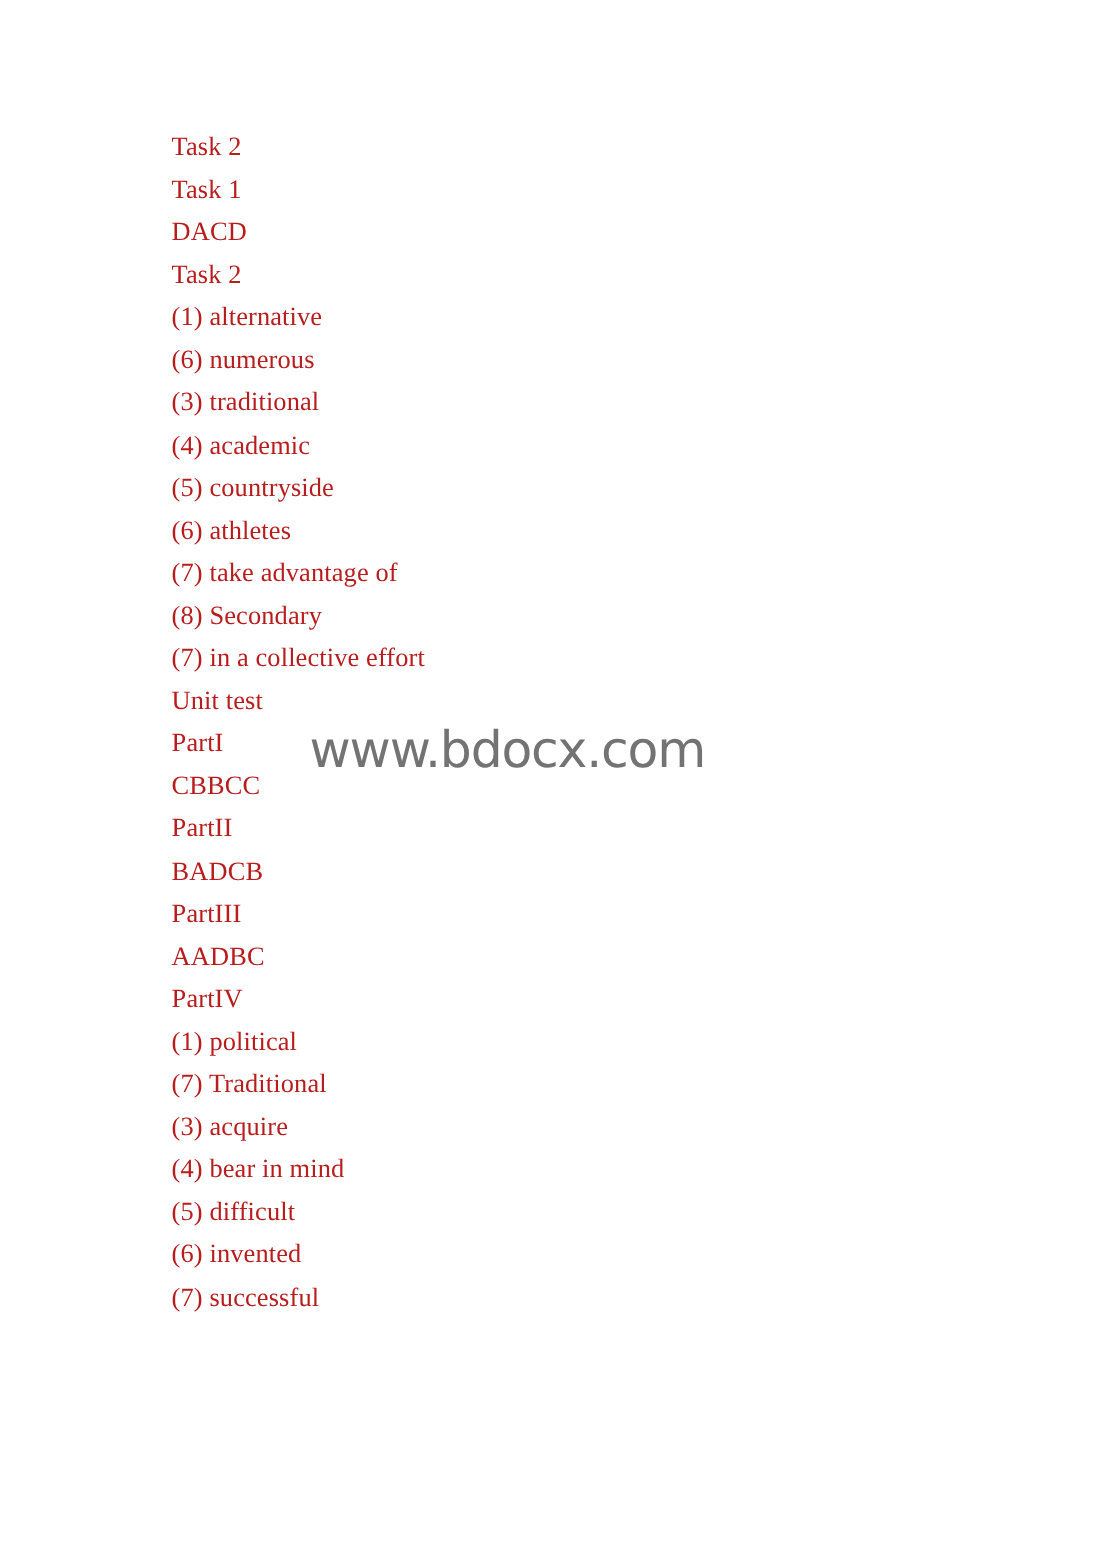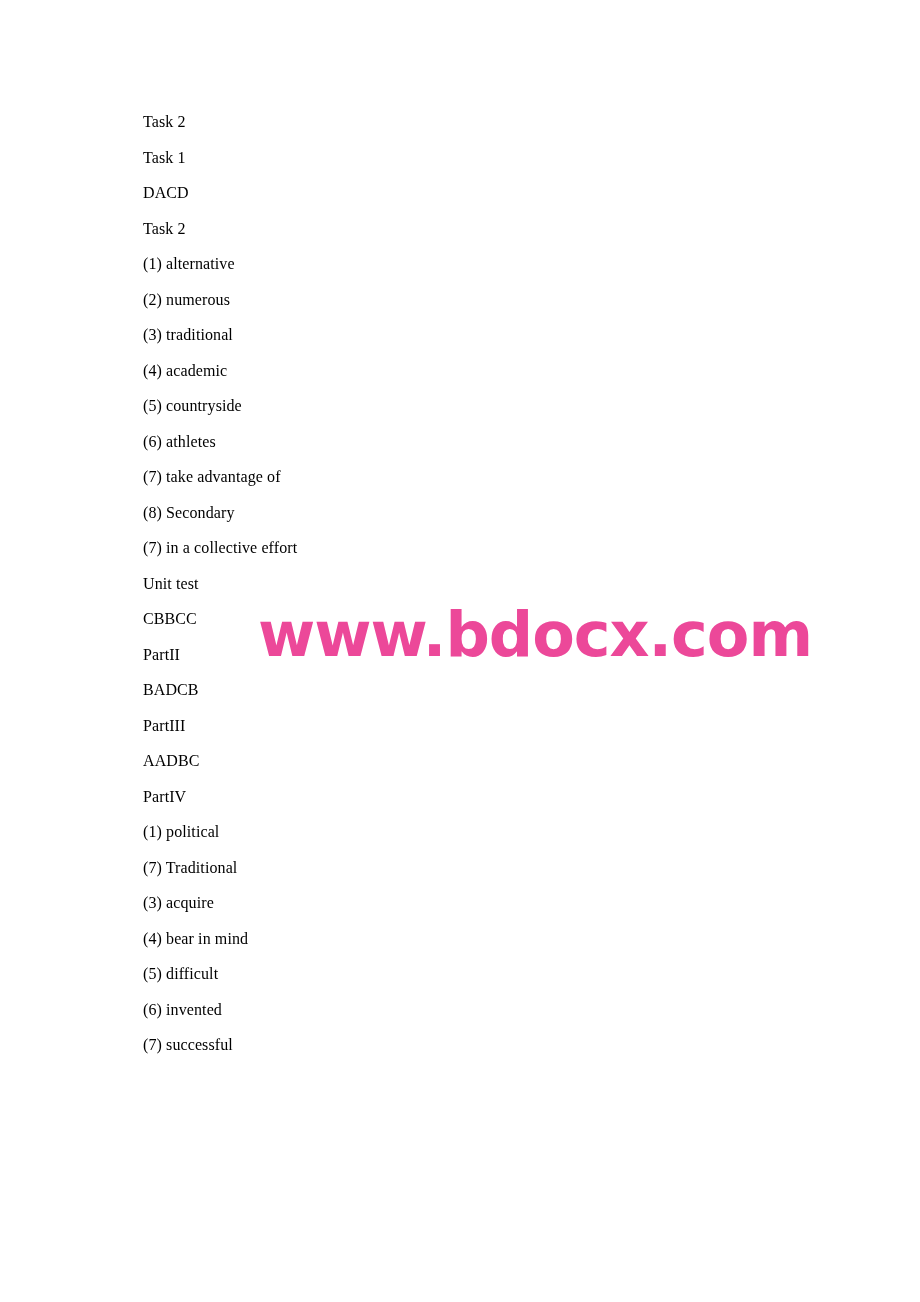--- a/index.html
+++ b/index.html
@@ -20,71 +20,72 @@
     height: 1302px;
     background: #ffffff;
   }
 
   
   #watermark {
     position: absolute;
     left: 258px;
     top: 604px;
     font-family: "DejaVu Sans", "Liberation Sans", sans-serif;
-    font-size: 62px;
-    font-weight: 700;
+    font-size: 42px;
+    font-weight: 400;
     letter-spacing: -1px;
-    color: #ec4899;
+    color: #737373;
     white-space: nowrap;
     z-index: 0;
     user-select: none;
     line-height: 1;
   }
 
   
   #doc-body {
     position: absolute;
     left: 143px;
     top: 104px;
     width: 700px;
     z-index: 1;
   }
 
   .doc-line {
-    font-size: 16px;
+    font-size: 22px;
     line-height: 35.5px;
     height: 35.5px;
-    color: #000000;
+    color: #b91c1c;
     white-space: pre;
     letter-spacing: 0.1px;
   }
 </style>
 </head>
 <body>
 
 <div id="page">
 
   <div id="watermark">www.bdocx.com</div>
 
   <div id="doc-body">
 
   <div class="doc-line">Task 2</div>
       <div class="doc-line">Task 1</div>
       <div class="doc-line">DACD</div>
       <div class="doc-line">Task 2</div>
       <div class="doc-line">(1) alternative</div>
-      <div class="doc-line">(2) numerous</div>
+      <div class="doc-line">(6) numerous</div>
       <div class="doc-line">(3) traditional</div>
       <div class="doc-line">(4) academic</div>
       <div class="doc-line">(5) countryside</div>
       <div class="doc-line">(6) athletes</div>
       <div class="doc-line">(7) take advantage of</div>
       <div class="doc-line">(8) Secondary</div>
       <div class="doc-line">(7) in a collective effort</div>
       <div class="doc-line">Unit test</div>
+      <div class="doc-line">PartI</div>
       <div class="doc-line">CBBCC</div>
       <div class="doc-line">PartII</div>
       <div class="doc-line">BADCB</div>
       <div class="doc-line">PartIII</div>
       <div class="doc-line">AADBC</div>
       <div class="doc-line">PartIV</div>
       <div class="doc-line">(1) political</div>
       <div class="doc-line">(7) Traditional</div>
       <div class="doc-line">(3) acquire</div>
       <div class="doc-line">(4) bear in mind</div>

